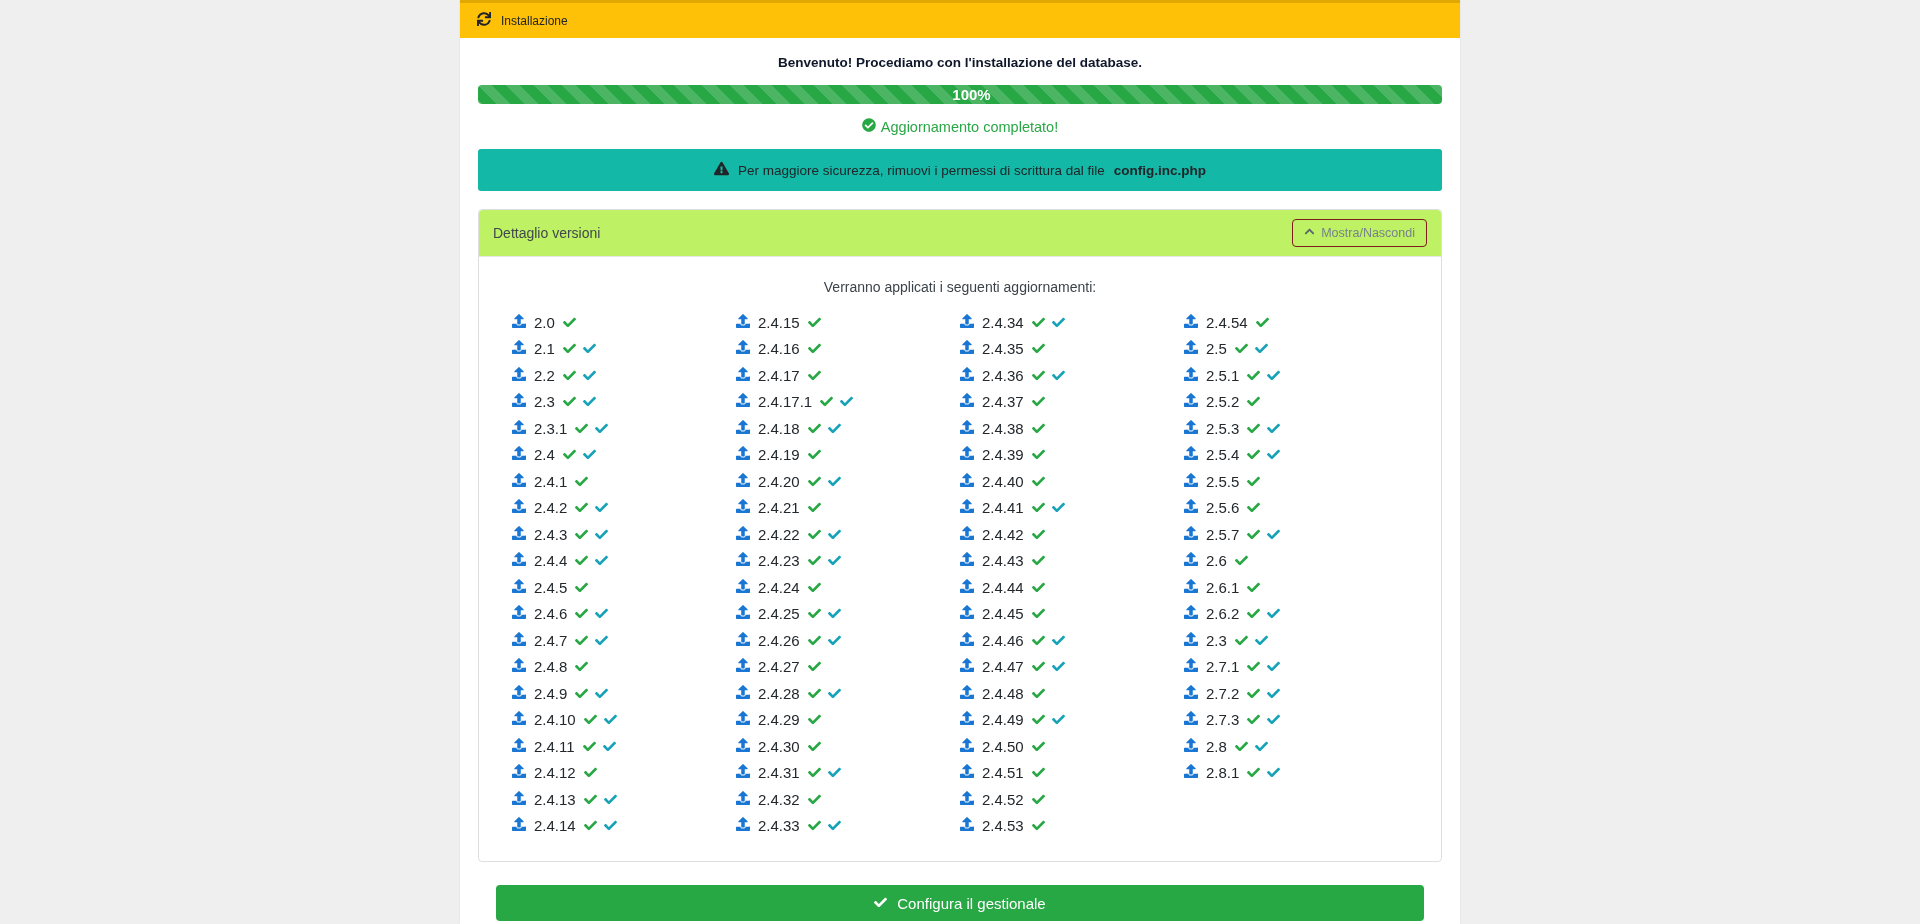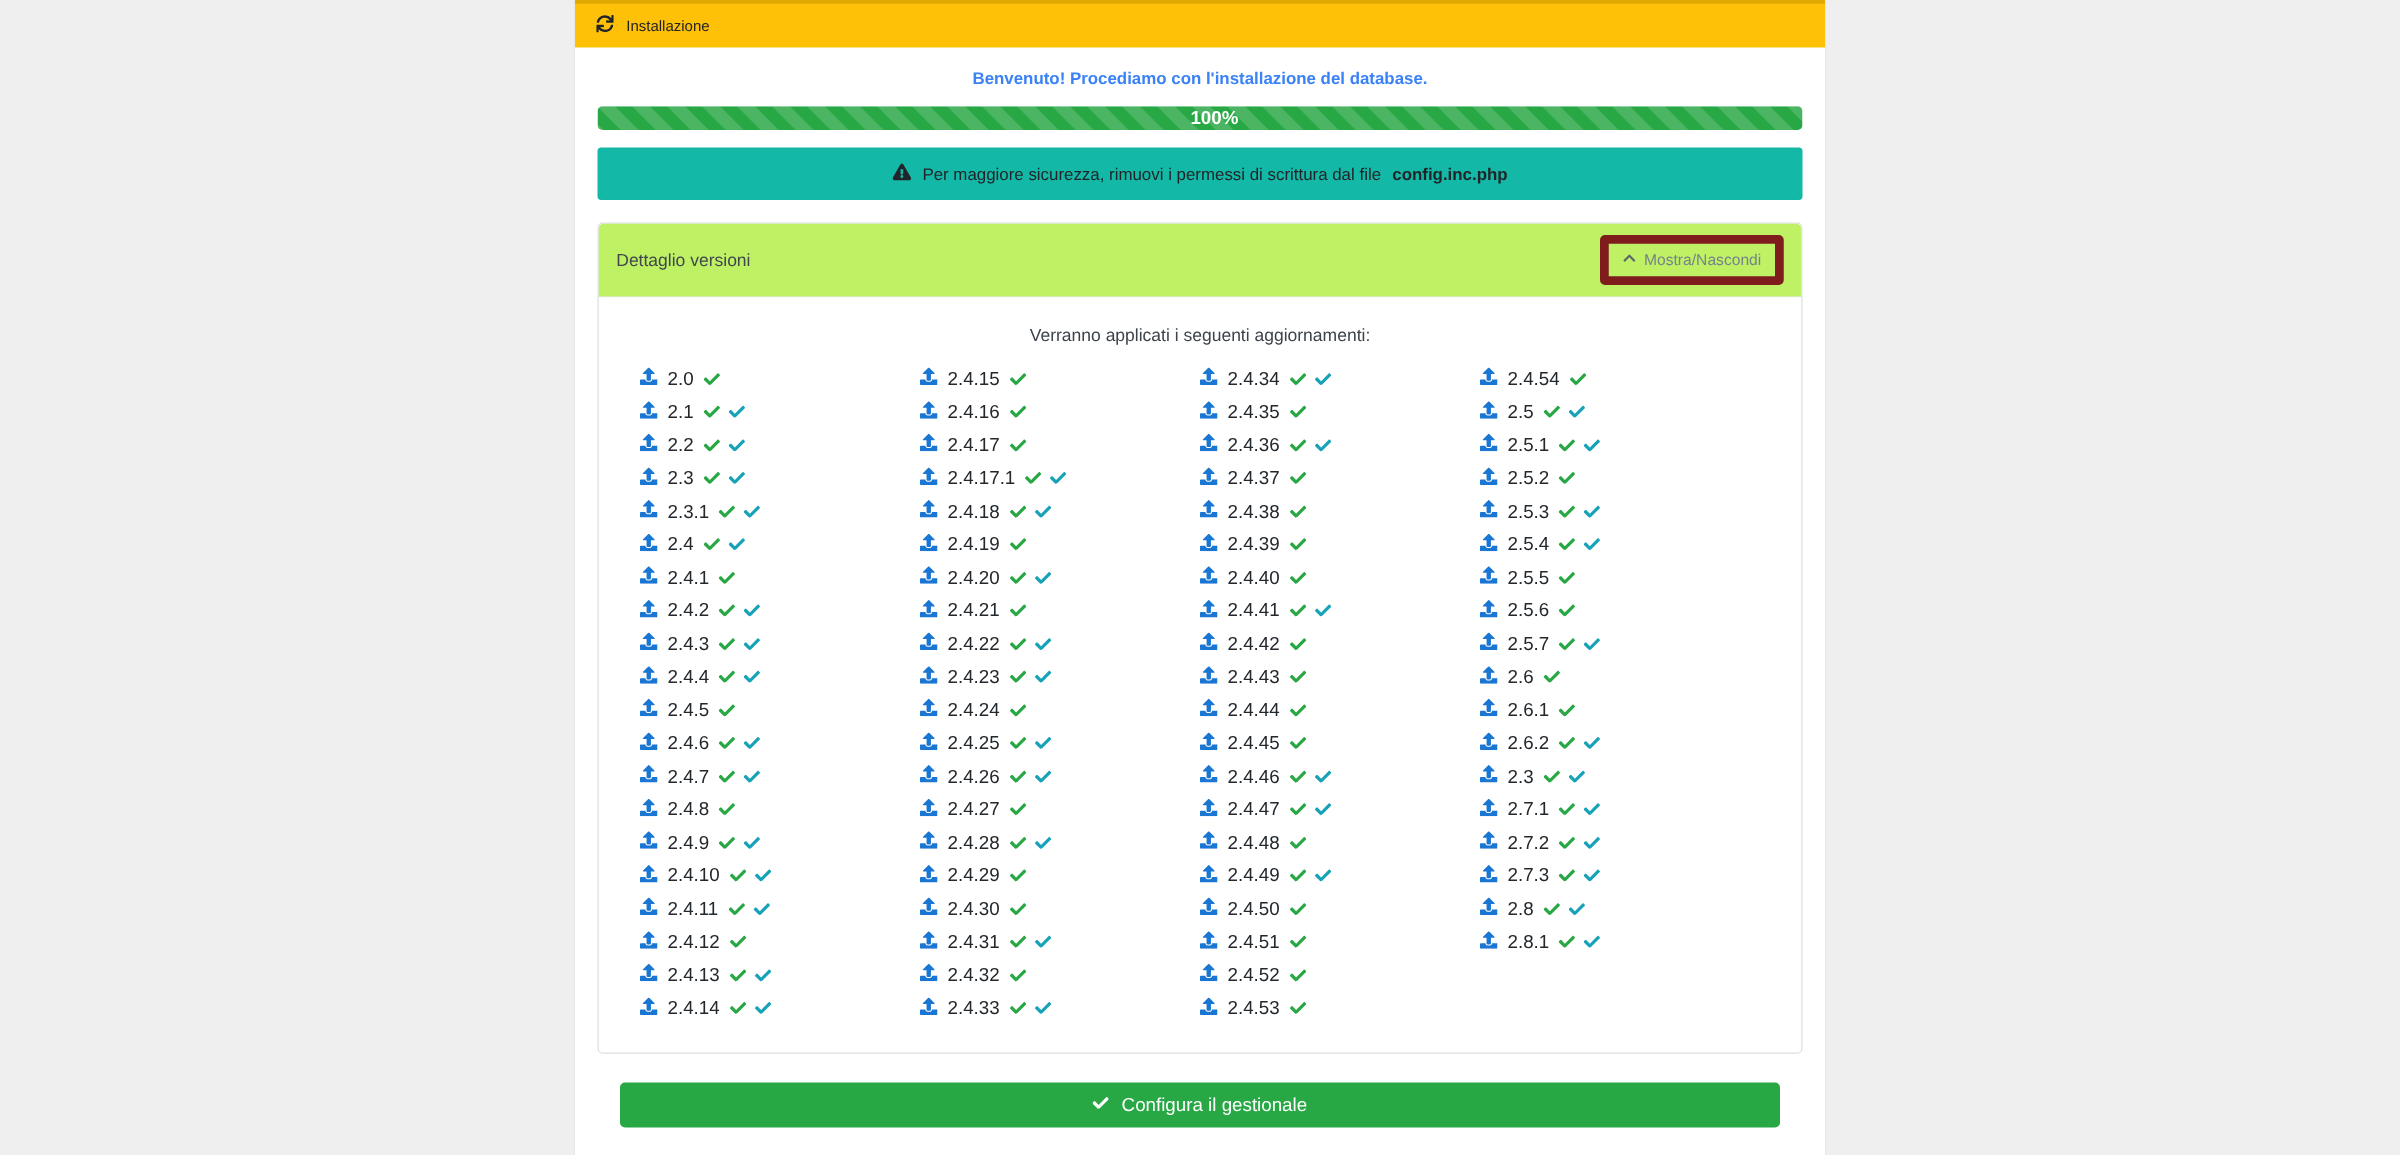--- a/index.html
+++ b/index.html
@@ -31,21 +31,21 @@
     font-size: 12px;
   }
   .icon { display: inline-block; }
   .sync-svg { width: 14px; height: 14px; fill: #212529; }
   
   .content { padding: 0 18px; }
   .welcome {
     text-align: center;
     font-weight: bold;
     font-size: 13.5px;
-    color: #3b82f6;
+    color: #0f172a;
     margin-top: 17px;
   }
   
   .progress {
     margin-top: 15px;
     height: 19px;
     border-radius: 4px;
     background-color: #28a745;
     background-image: linear-gradient(45deg,
       rgba(255,255,255,.16) 25%, transparent 25%, transparent 50%,
@@ -99,21 +99,21 @@
     padding: 9px 14px;
     display: flex;
     align-items: center;
     justify-content: space-between;
     color: #41474d;
     font-size: 14px;
     min-height: 47px;
   }
   .toggle-btn {
     background: transparent;
-    border: 7px solid #7f1d1d;
+    border: 1px solid #7f1d1d;
     border-radius: 4px;
     color: #76828c;
     font-size: 12.5px;
     font-family: inherit;
     padding: 6px 11px;
     display: flex;
     align-items: center;
     gap: 6px;
     cursor: pointer;
   }
@@ -177,20 +177,28 @@
   </div>
 
   <div class="content">
 
     <div class="welcome">Benvenuto! Procediamo con l'installazione del database.</div>
 
     <div class="progress">
       <span>100%</span>
     </div>
 
+    <div class="status">
+      <span class="icon">
+        <svg class="status-svg" viewBox="0 0 512 512">
+            <path d="M504 256c0 136.967-111.033 248-248 248S8 392.967 8 256 119.033 8 256 8s248 111.033 248 248zM227.314 387.314l184-184c6.248-6.248 6.248-16.379 0-22.627l-22.627-22.627c-6.248-6.249-16.379-6.249-22.628 0L216 308.118l-70.059-70.059c-6.248-6.248-16.379-6.248-22.628 0l-22.627 22.627c-6.248 6.248-6.248 16.379 0 22.627l104 104c6.249 6.249 16.379 6.249 22.628.001z"></path>
+          </svg>
+      </span>
+      <span>Aggiornamento completato!</span>
+    </div>
 
     <div class="alert-warning">
       <span class="icon">
         <svg class="warn-svg" viewBox="0 0 576 512">
             <path d="M569.517 440.013C587.975 472.007 564.806 512 527.94 512H48.054c-36.937 0-59.999-40.055-41.577-71.987L246.423 23.985c18.467-32.009 64.72-31.951 83.154 0l239.94 416.028zM288 354c-25.405 0-46 20.595-46 46s20.595 46 46 46 46-20.595 46-46-20.595-46-46-46zm-43.673-165.346l7.418 136c.347 6.364 5.609 11.346 11.982 11.346h48.546c6.373 0 11.635-4.982 11.982-11.346l7.418-136c.375-6.874-5.098-12.654-11.982-12.654h-63.383c-6.884 0-12.356 5.78-11.981 12.654z"></path>
           </svg>
       </span>
       <span>Per maggiore sicurezza, rimuovi i permessi di scrittura dal file</span>
       <b>config.inc.php</b>
     </div>

